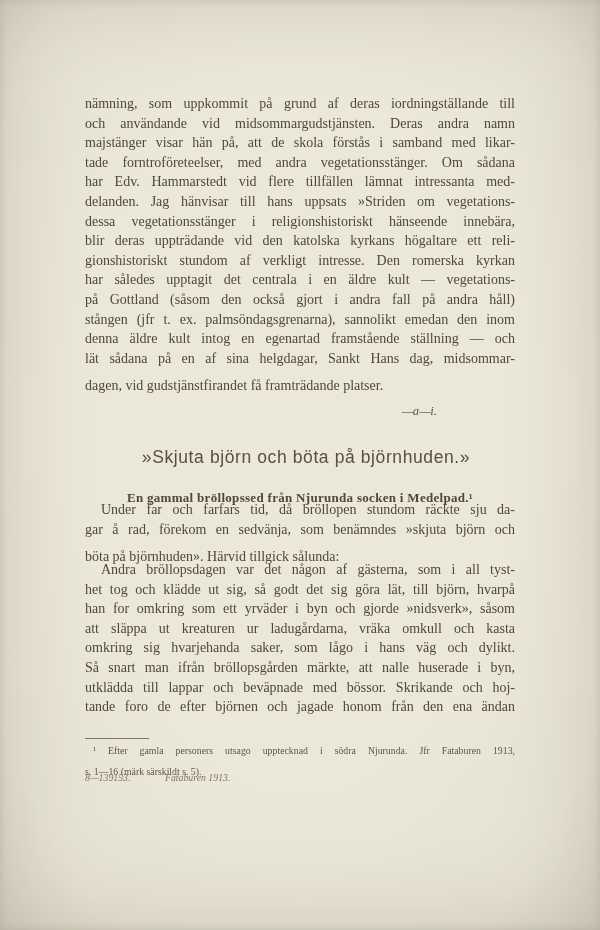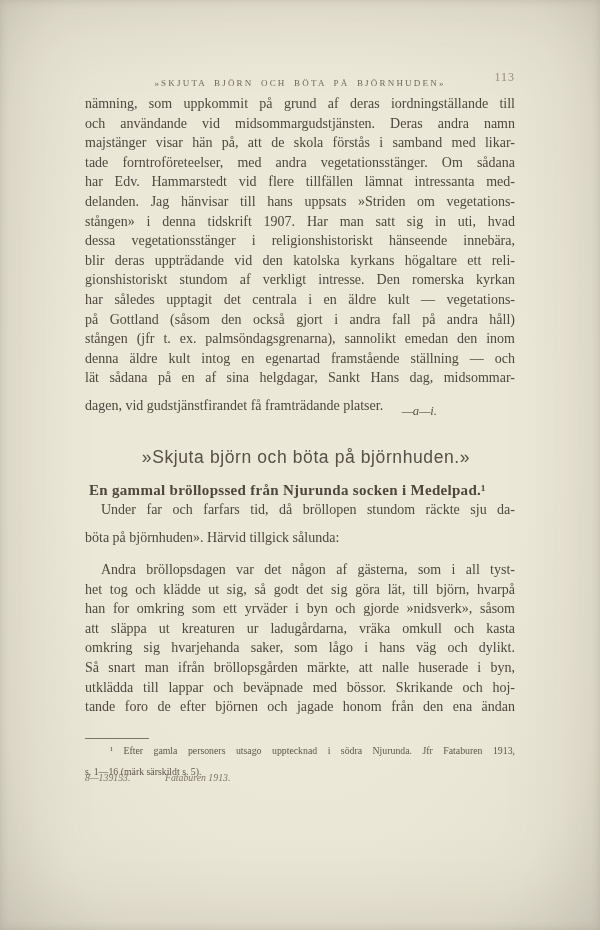--- a/index.html
+++ b/index.html
@@ -46,77 +46,74 @@
     font-style: italic; font-size: 12.6px; color: #5a5348;
   }
   .article-title {
     position: absolute; top: 447px; left: 12px; right: 0; margin: 0;
     text-align: center;
     font-family: "Liberation Sans", "DejaVu Sans", sans-serif;
     font-weight: 400; font-size: 17.5px; letter-spacing: 0.6px;
     color: #564f45;
   }
   .article-subtitle {
-    position: absolute; top: 478px; left: 0; right: 0; margin: 4px;
-    font-size: 15px; font-weight: bold; letter-spacing: 0.3px;
+    position: absolute; top: 478px; left: 0; right: 0; margin: 12px;
+    text-align: center;
+    font-size: 13px; font-weight: bold; letter-spacing: 0.3px;
     color: var(--ink);
   }
   .para-1 { top: 500px; }
   .para-2 { top: 560px; }
   .footnote-rule {
     position: absolute; top: 738px; left: 0; width: 64px; height: 0;
     border-top: 1px solid #7b7468;
   }
   .footnote { top: 744px; }
   .footnote .tline { font-size: 9.8px; line-height: 13px; color: #5c554a; }
-  .footnote .tline:first-child { text-indent: 8px; margin-left: 17px; }
+  .footnote .tline:first-child { text-indent: 8px; }
   .footer-line {
     position: absolute; top: 772px; left: 0;
     font-style: italic; font-size: 9.8px; color: #7d7567;
   }
   .footer-line .journal-ref { margin-left: 32px; }
 </style>
 </head>
 <body>
 
 <div class="page">
   <div class="textblock">
 
-    <div class="running-head-row">
-      <span class="running-head">»SKJUTA BJÖRN OCH BÖTA PÅ BJÖRNHUDEN»</span>
-      <span class="page-number">113</span>
-    </div>
 
     <div class="body-lines intro">
         <div class="tline">nämning, som uppkommit på grund af deras iordningställande till</div>
         <div class="tline">och användande vid midsommargudstjänsten.  Deras andra namn</div>
         <div class="tline">majstänger visar hän på, att de skola förstås i samband med likar-</div>
         <div class="tline">tade forntroföreteelser, med andra vegetationsstänger. Om sådana</div>
         <div class="tline">har Edv. Hammarstedt vid flere tillfällen lämnat intressanta med-</div>
         <div class="tline">delanden. Jag hänvisar till hans uppsats »Striden om vegetations-</div>
-        <div class="tline">stången» i denna tidskrift 1907.  Har man satt sig in uti, hvad</div>
         <div class="tline">dessa vegetationsstänger i religionshistoriskt hänseende innebära,</div>
         <div class="tline">blir deras uppträdande vid den katolska kyrkans högaltare ett reli-</div>
         <div class="tline">gionshistoriskt stundom af verkligt intresse.  Den romerska kyrkan</div>
         <div class="tline">har således upptagit det centrala i en äldre kult — vegetations-</div>
         <div class="tline">på Gottland (såsom den också gjort i andra fall på andra håll)</div>
         <div class="tline">stången (jfr t. ex. palmsöndagsgrenarna), sannolikt emedan den inom</div>
         <div class="tline">denna äldre kult intog en egenartad framstående ställning — och</div>
         <div class="tline">lät sådana på en af sina helgdagar, Sankt Hans dag, midsommar-</div>
         <div class="tline tline-end">dagen, vid gudstjänstfirandet få framträdande platser.</div>
       </div>
 
     <div class="author-sig">—a—i.</div>
 
     <h1 class="article-title">»Skjuta björn och böta på björnhuden.»</h1>
 
     <h2 class="article-subtitle">En gammal bröllopssed från Njurunda socken i Medelpad.¹</h2>
 
     <div class="body-lines indent para-1">
         <div class="tline">Under far och farfars tid, då bröllopen stundom räckte sju da-</div>
+        <div class="tline">gar å rad, förekom en sedvänja, som benämndes »skjuta björn och</div>
         <div class="tline tline-end">böta på björnhuden».  Härvid tillgick sålunda:</div>
       </div>
 
     <div class="body-lines indent para-2">
         <div class="tline">Andra bröllopsdagen var det någon af gästerna, som i all tyst-</div>
         <div class="tline">het tog och klädde ut sig, så godt det sig göra lät, till björn, hvarpå</div>
         <div class="tline">han for omkring som ett yrväder i byn och gjorde »nidsverk», såsom</div>
         <div class="tline">att släppa ut kreaturen ur ladugårdarna, vräka omkull och kasta</div>
         <div class="tline">omkring sig hvarjehanda saker, som lågo i hans väg och dylikt.</div>
         <div class="tline">Så snart man ifrån bröllopsgården märkte, att nalle huserade i byn,</div>

